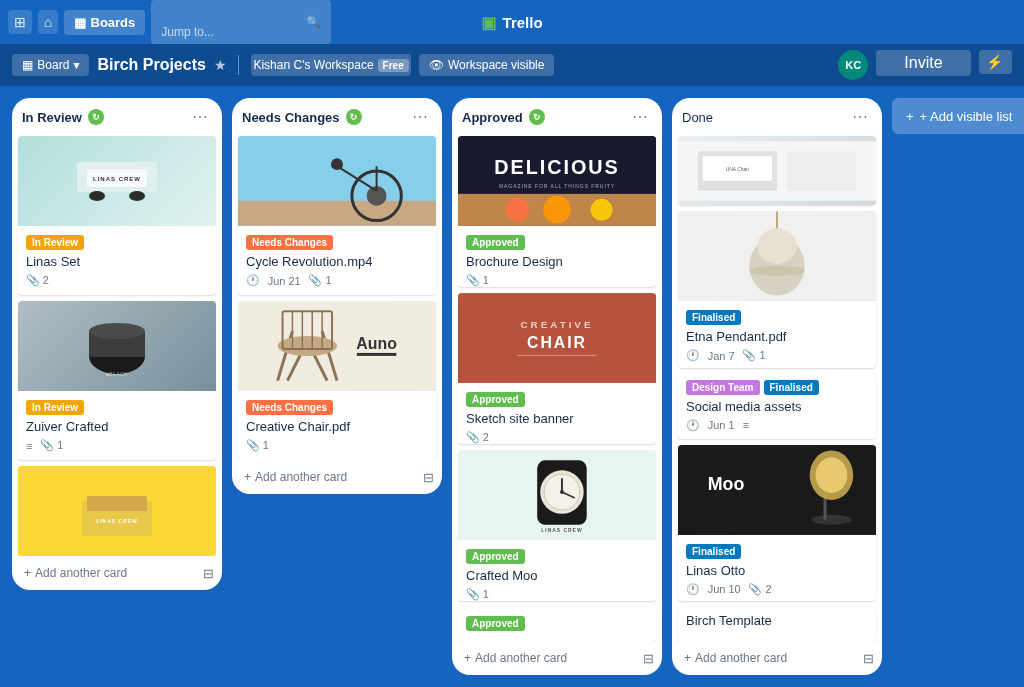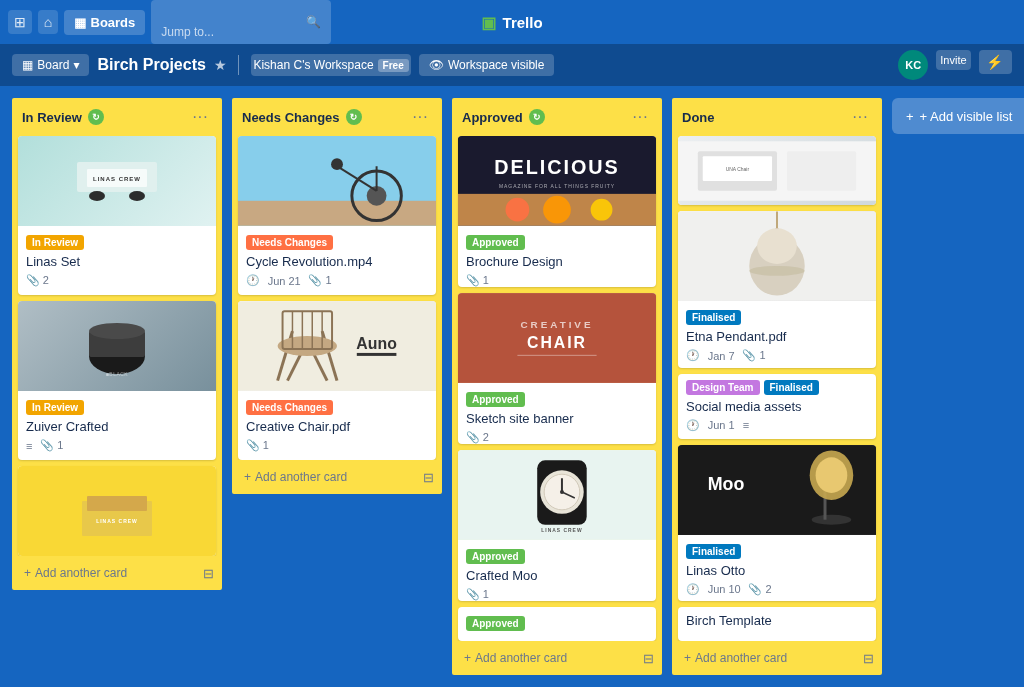--- a/index.html
+++ b/index.html
@@ -120,23 +120,23 @@
       font-weight: bold;
       display: flex;
       align-items: center;
       justify-content: center;
     }
     .invite-btn {
       background: rgba(255,255,255,0.2);
       color: white;
       border: none;
       border-radius: 4px;
-      padding: 4px 4px;
-      cursor: pointer;
-      font-size: 11px;
+      padding: 4px 28px;
+      cursor: pointer;
+      font-size: 16px;
     }
     .board-nav-right {
       margin-left: auto;
       display: flex;
       align-items: flex-start;
       gap: 8px;
     }
     .lightning-btn {
       background: rgba(255,255,255,0.2);
       color: white;
@@ -152,22 +152,22 @@
       display: flex;
       padding: 12px;
       gap: 10px;
       overflow-x: auto;
       height: calc(687px - 86px);
       align-items: flex-start;
     }
 
     
     .list {
-      background: #fde047;
-      border-radius: 2px;
+      background: #ffffff;
+      border-radius: 18px;
       width: 210px;
       min-width: 210px;
       max-height: 100%;
       display: flex;
       flex-direction: column;
     }
     .list-header {
       padding: 8px 10px;
       display: flex;
       align-items: center;
@@ -601,21 +601,21 @@
         <span>+</span>
         <span>Add another card</span>
       </button>
       <span style="color:#6b778c;font-size:13px;">⊟</span>
     </div>
   </div>
 
   <div class="list">
     <div class="list-header">
       <div class="list-header-left">
-        <span style="font-size:13px;font-weight:bold;">Done</span>
+        <span style="font-size:13px;font-weight:normal;">Done</span>
       </div>
       <button class="list-menu-btn">···</button>
     </div>
     <div class="list-cards">
 
       <div class="card">
         <div class="img-done-small">
           <svg width="200" height="60" viewBox="0 0 200 60">
             <rect width="200" height="60" fill="#f5f5f5"></rect>
             <rect x="20" y="10" width="80" height="40" fill="#e0e0e0" rx="2"></rect>

